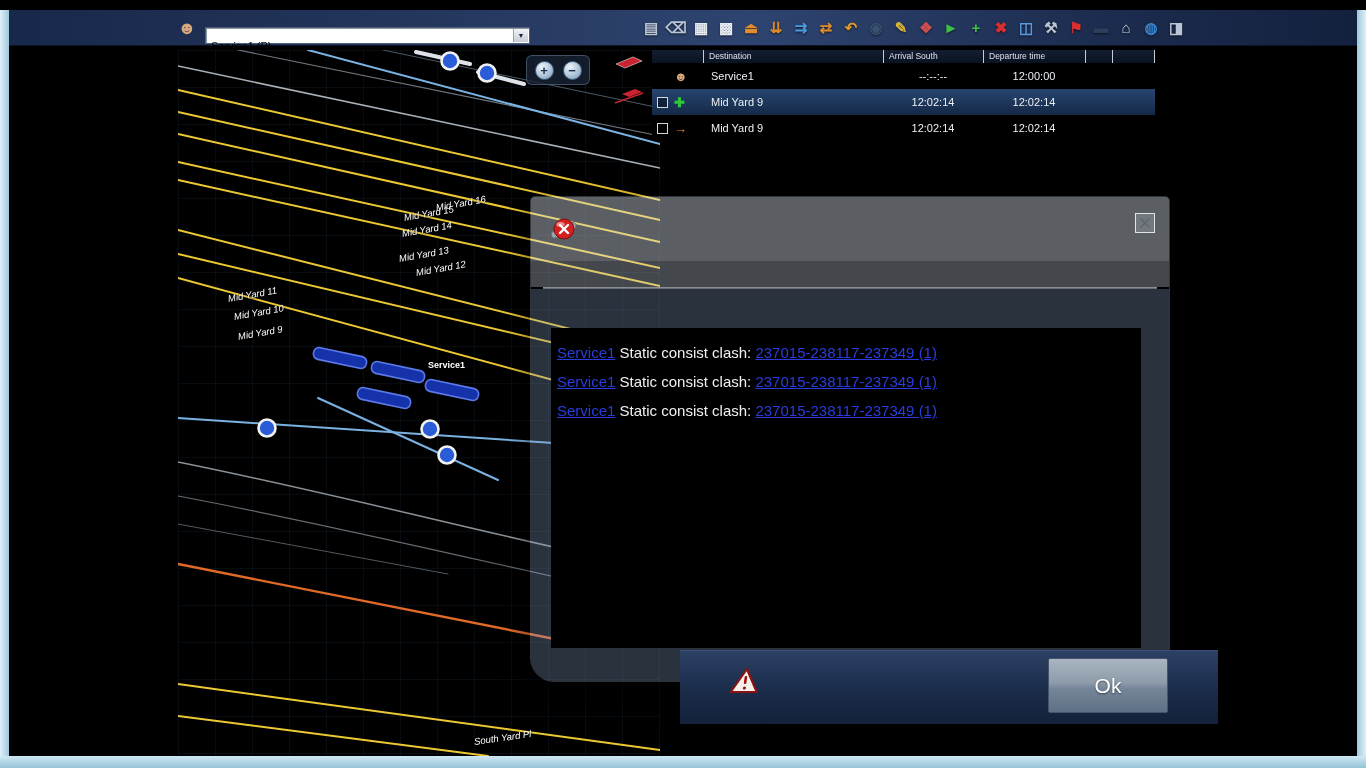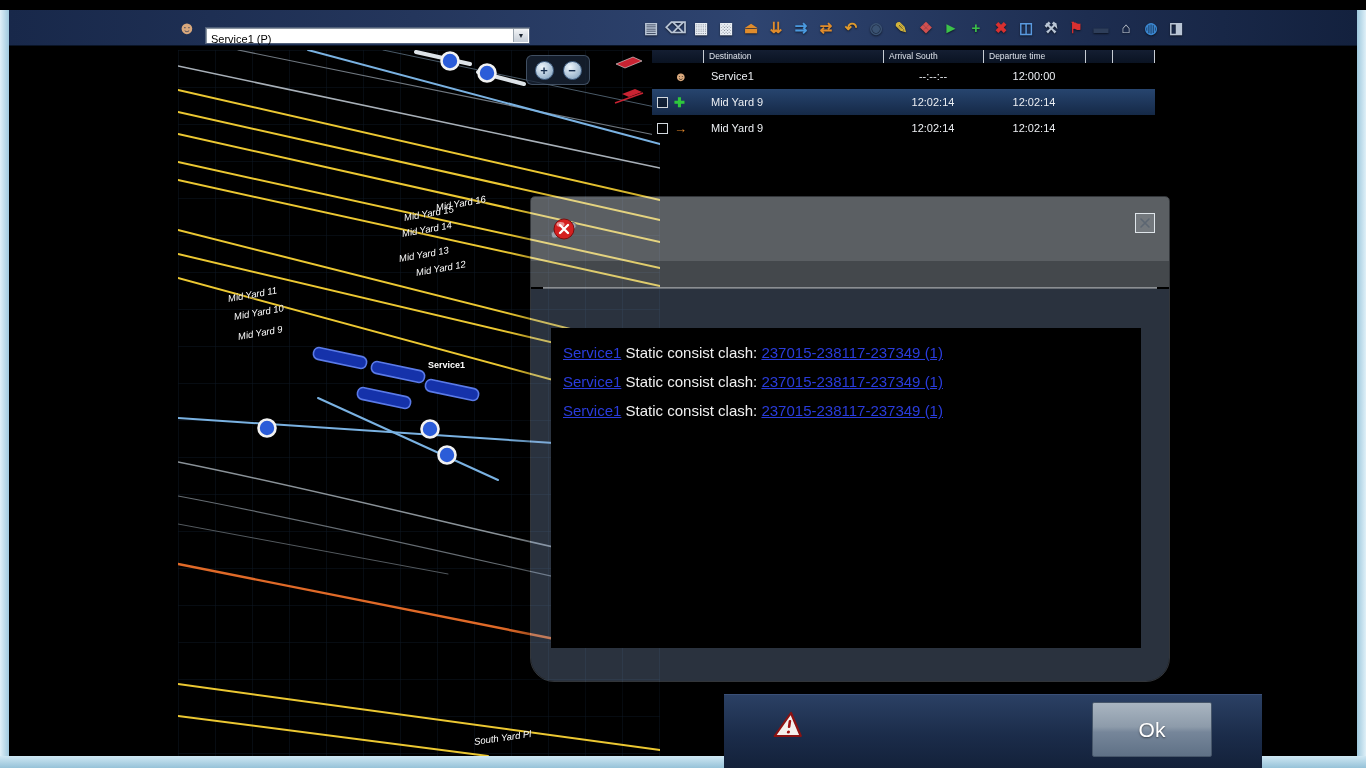--- a/index.html
+++ b/index.html
@@ -17,21 +17,21 @@
 
   
   .topbar{position:absolute;left:9px;top:10px;width:1348px;height:36px;
           background:linear-gradient(90deg,#18284a 0%,#24365c 30%,#2e4470 55%,#1d2d50 80%,#13213e 100%);
           border-bottom:1px solid #0a1426;}
   .driver-glyph{position:absolute;left:167px;top:5px;width:22px;height:26px;
           font-size:18px;line-height:26px;text-align:center;color:#d9a87c;}
   .combo{position:absolute;left:196px;top:17px;width:325px;height:17px;background:#fff;
          border:1px solid #57импex;border:1px solid #55импex;}
   .combo{border:1px solid #51607a;box-shadow:inset 1px 1px 0 #8a94a0;cursor:pointer;}
-  .combo-text{font-size:11px;color:#000;padding:5px 0 0 5px;white-space:nowrap;overflow:hidden;}
+  .combo-text{font-size:11px;color:#000;padding:12px 0 0 5px;white-space:nowrap;overflow:hidden;}
   .combo-arrow{position:absolute;right:1px;top:1px;width:15px;height:13px;
          background:linear-gradient(180deg,#f2f4f6,#c4ccd6);border-left:1px solid #98a2ac;
          font-size:7px;color:#1a2430;display:flex;align-items:center;justify-content:center;cursor:pointer;}
   .toolbar-icons{position:absolute;left:631px;top:5px;display:flex;gap:3px;}
   .tool-icon{width:22px;height:26px;font-size:15px;font-weight:bold;line-height:26px;
          text-align:center;cursor:pointer;text-shadow:0 1px 2px rgba(0,0,0,.6);}
 
   
   .map{position:absolute;left:178px;top:50px;width:482px;height:706px;background:#000;}
   .map-labels{position:absolute;left:0;top:0;width:482px;height:706px;pointer-events:none;}
@@ -67,31 +67,31 @@
 
   
   .dialog{position:absolute;left:530px;top:196px;width:640px;height:486px;
          border-radius:5px 5px 24px 24px;overflow:hidden;
          border:1px solid rgba(200,212,226,.25);box-shadow:0 10px 30px rgba(0,0,0,.55);}
   .dlg-title{height:64px;background:rgba(218,226,236,.42);position:relative;}
   .dlg-sub{height:26px;background:rgba(200,210,224,.34);}
   .dlg-divider{height:2px;margin:0 12px;background:linear-gradient(180deg,#f0f4f8,#86909c);opacity:.65;}
   .dlg-body{position:absolute;left:0;right:0;top:92px;bottom:0;background:rgba(132,156,192,.32);}
   .dlg-content{position:absolute;left:20px;top:39px;width:590px;height:320px;background:#000;
-         padding:10px 12px;}
+         padding:10px 6px;}
   .msg-line{font-size:15px;line-height:29px;white-space:nowrap;}
   .msg-link{color:#2a3cdc;text-decoration:underline;cursor:pointer;}
   .msg-text{color:#f0f0f0;}
   .dlg-close{position:absolute;right:14px;top:16px;width:20px;height:20px;border:1px solid #dfe5ea;
          background:rgba(230,238,244,.18);display:flex;align-items:center;justify-content:center;cursor:pointer;}
   .err-icon{position:absolute;left:16px;top:18px;}
 
   
-  .footer{position:absolute;left:680px;top:694px;width:538px;height:74px;
-         background:linear-gradient(180deg,#2b4064,#1b2c4a 55%,#13213a);border-top:1px solid #3a5078;margin-left:44px;}
+  .footer{position:absolute;left:680px;top:650px;width:538px;height:74px;
+         background:linear-gradient(180deg,#2b4064,#1b2c4a 55%,#13213a);border-top:1px solid #3a5078;}
   .warn-icon{position:absolute;left:50px;top:16px;transform:skewX(-8deg);}
   .ok-btn{position:absolute;left:368px;top:7px;width:120px;height:55px;
          background:linear-gradient(180deg,#a9b5c1,#8d9baa 45%,#76869a 55%,#5f7186);
          border:1px solid #46566a;border-radius:2px;display:flex;align-items:center;justify-content:center;
          color:#fff;font-size:21px;text-shadow:0 1px 2px rgba(0,0,0,.5);cursor:pointer;}
 </style>
 </head>
 <body>
 
 <div class="stage">

